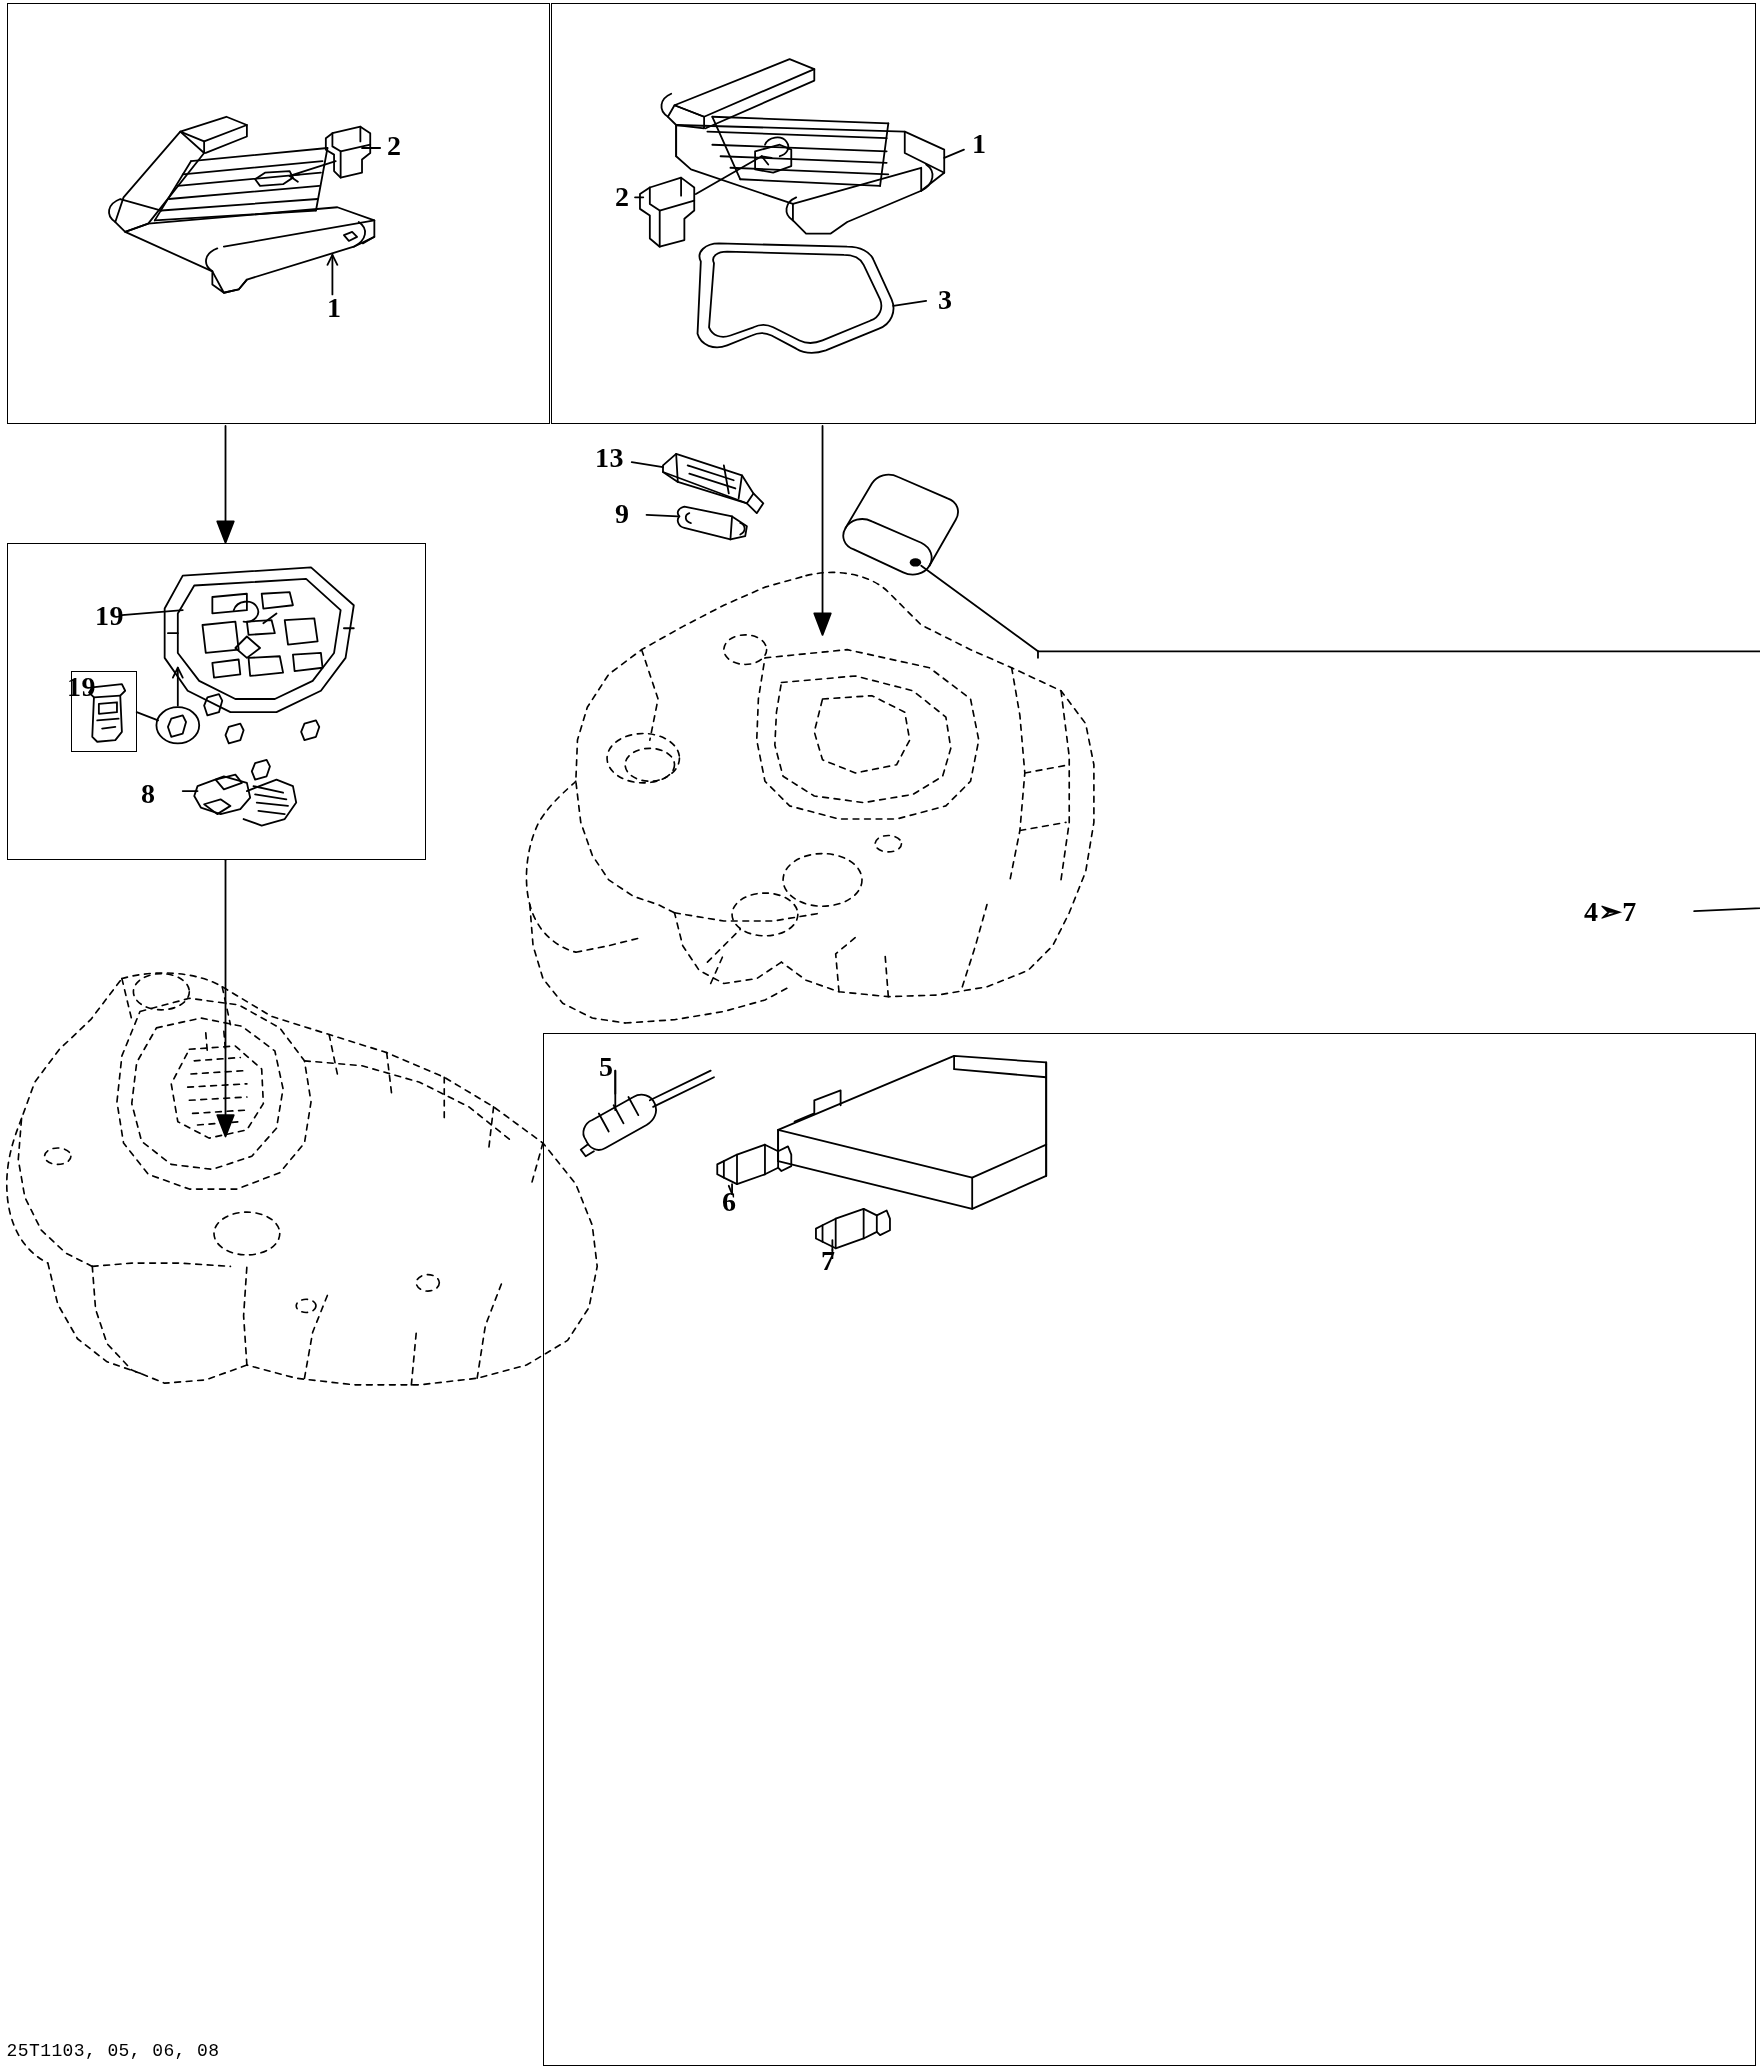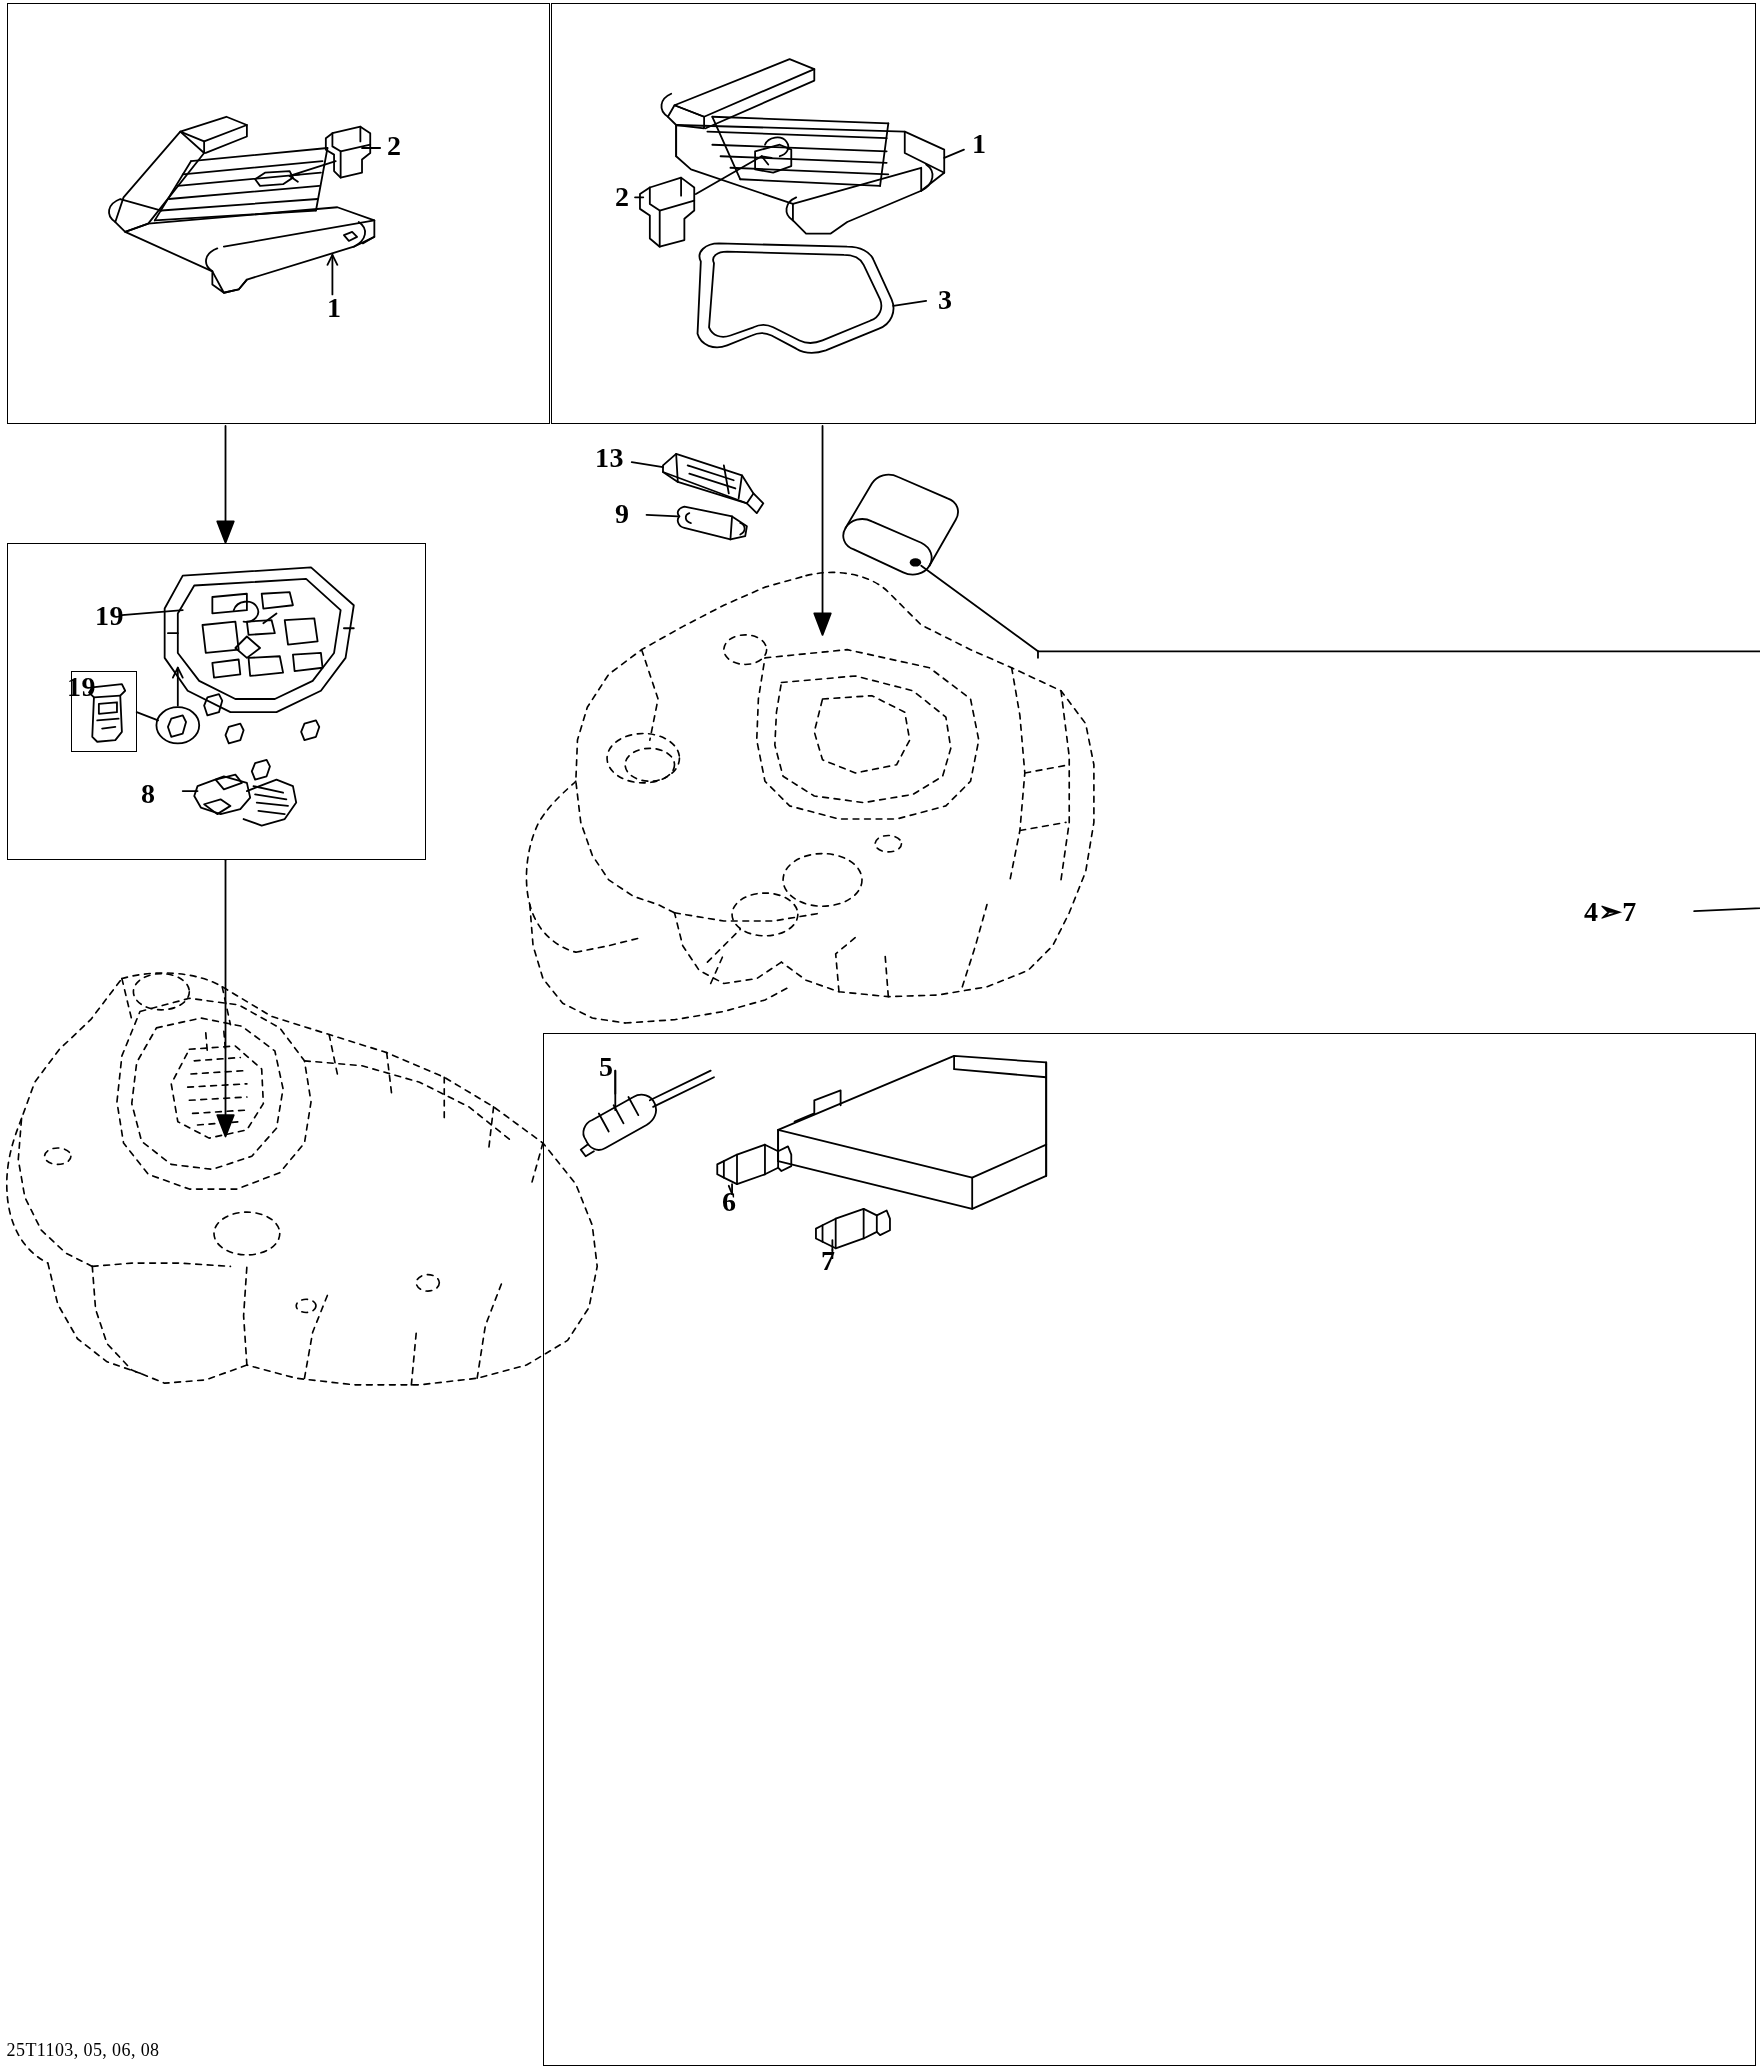--- a/index.html
+++ b/index.html
@@ -34,21 +34,21 @@
     font-family: "Liberation Serif", serif;
     letter-spacing: 0.4px;
     line-height: 1;
     white-space: nowrap;
   }
   .footer-code {
     position: absolute;
     left: 6.6px;
     bottom: 8.2px;
     font-size: 18px;
-    font-family: Liberation Serif, serif;
+    font-family: Liberation Mono, monospace;
     color: #000;
     letter-spacing: 0.4px;
   }
   svg.art {
     position: absolute;
     left: 0;
     top: 0;
     width: 1761px;
     height: 2069px;
     pointer-events: none;

